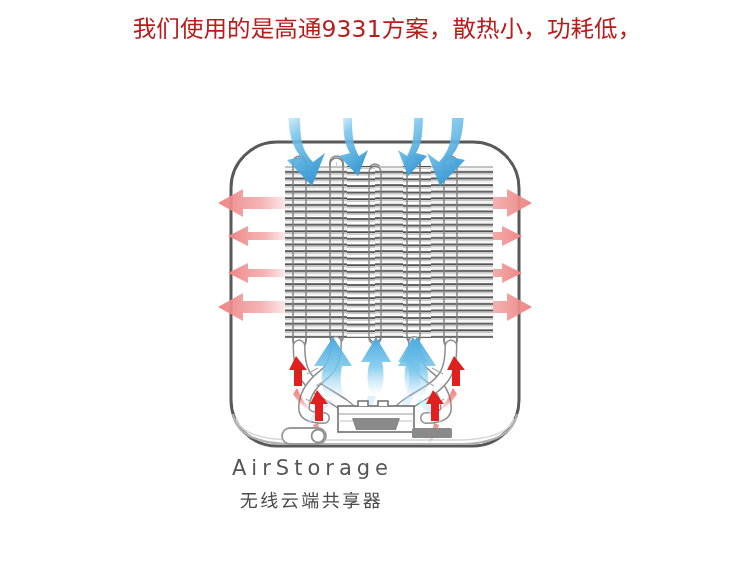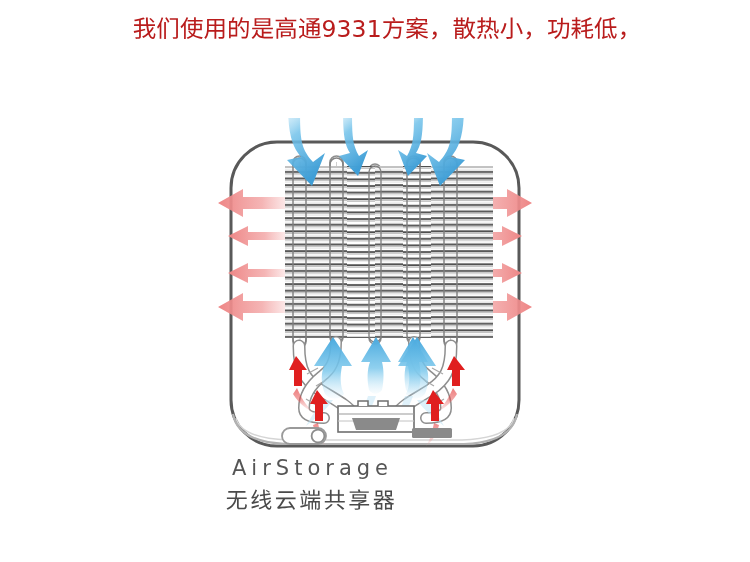--- a/index.html
+++ b/index.html
@@ -65,21 +65,21 @@
     color: #555555;
     font-size: 21px;
     letter-spacing: 5px;
     line-height: 27px;
     font-family: "DejaVu Sans", "Liberation Sans", sans-serif;
     padding-left: 5px;
   }
   .caption .sub {
     display: block;
     color: #4a4a4a;
-    font-size: 22px;
+    font-size: 18px;
     letter-spacing: 2.5px;
     line-height: 30px;
     margin-top: 4px;
     font-family: "DejaVu Sans", "Liberation Sans", sans-serif;
     padding-left: 3px;
   }
 </style>
 </head>
 <body>
 

